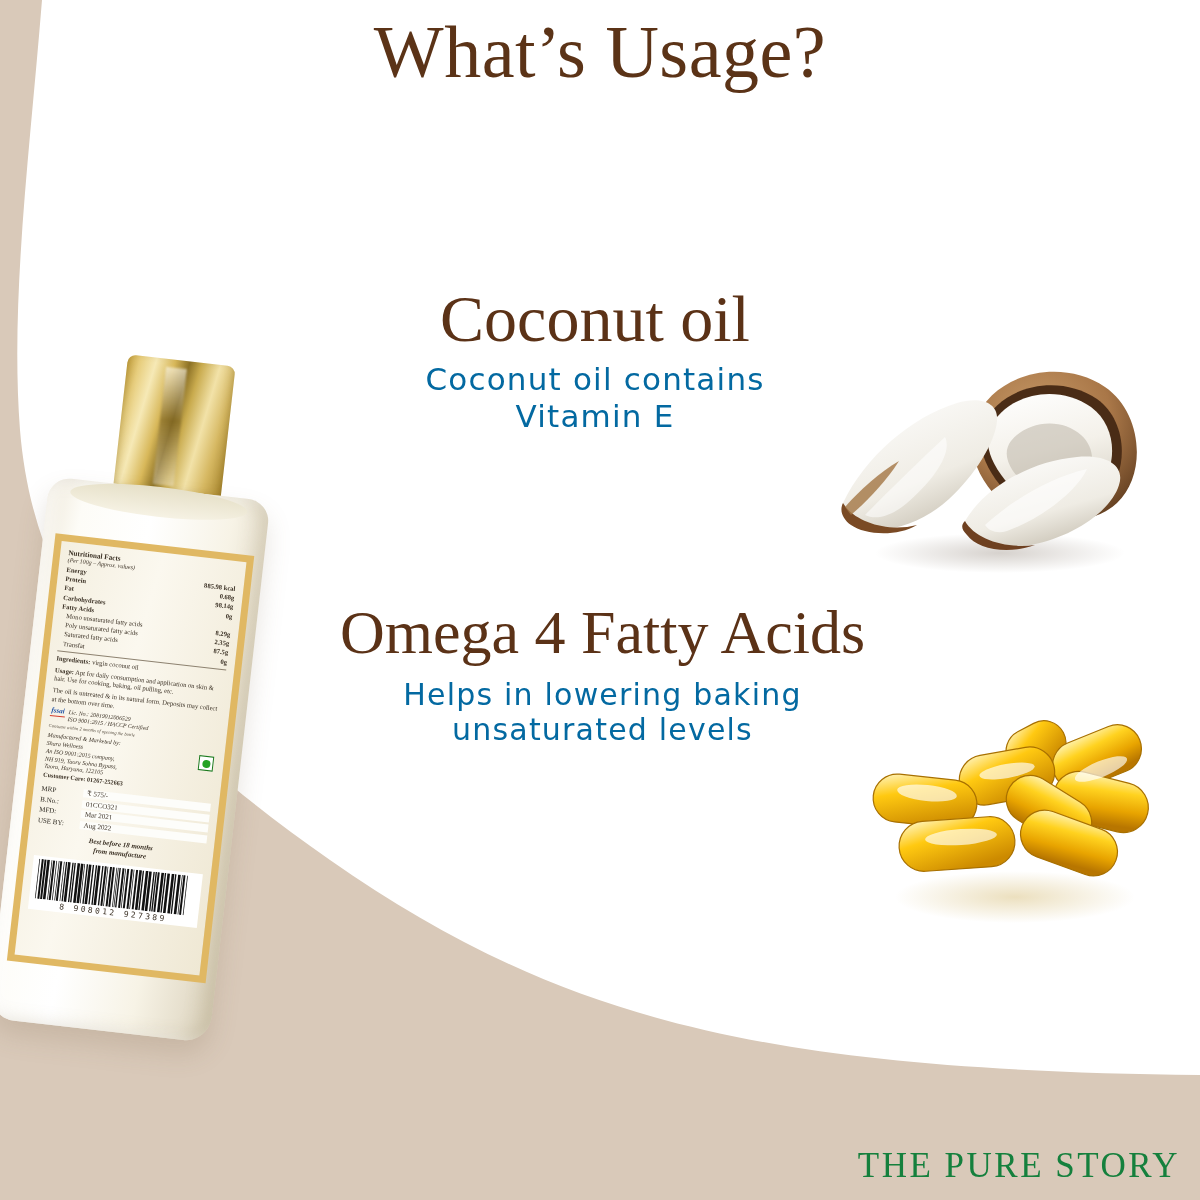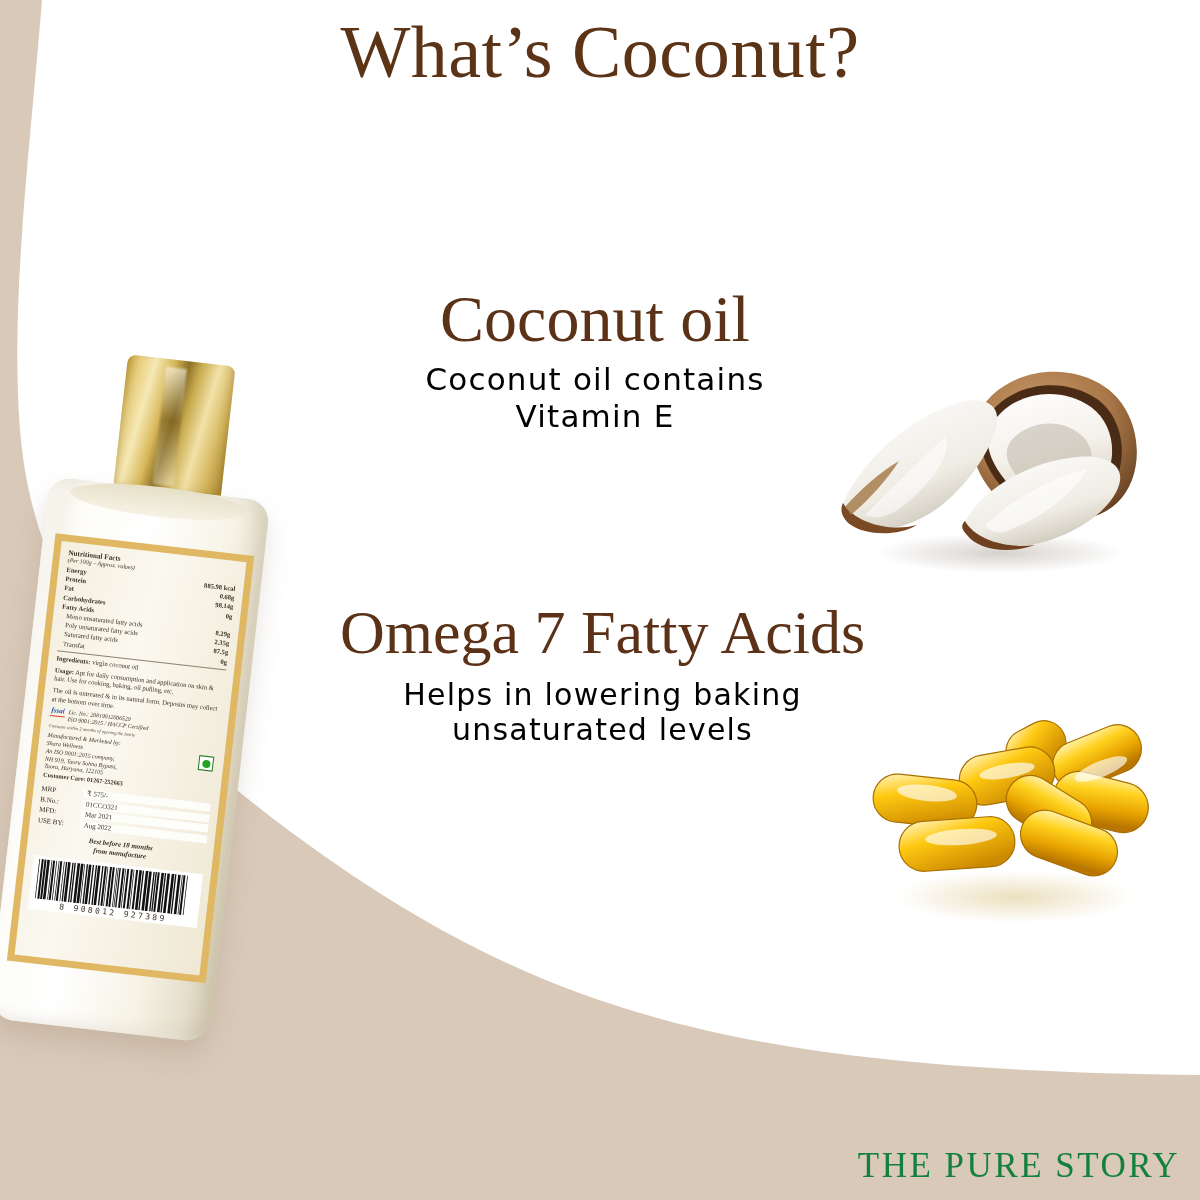--- a/index.html
+++ b/index.html
@@ -39,21 +39,21 @@
   }
   .section { position: absolute; text-align: center; }
   .section-heading {
     font-family: "Liberation Serif", "DejaVu Serif", serif;
     color: #5B3217;
     line-height: 1.05;
     white-space: nowrap;
   }
   .section-sub {
     font-family: "DejaVu Sans", "Liberation Sans", sans-serif;
-    color: #000000;
+    color: #0369a1;
     font-weight: 400;
     letter-spacing: 1.2px;
     line-height: 1.18;
   }
 
   #sec-coconut { left: 250px; top: 248px; width: 690px; margin-top: 36px; }
   #sec-coconut .section-heading { font-size: 66px; }
   #sec-coconut .section-sub { font-size: 31px; margin-top: 8px; }
 
   #sec-omega { left: 180px; top: 600px; width: 845px; }
@@ -181,21 +181,21 @@
 
 <div id="stage">
 
   <div class="bg-layer">
     <svg class="beige-shape" viewBox="0 0 1200 1200" preserveAspectRatio="none">
       <path d="M0,0 L42,0 C30,150 10,300 20,430 C34,600 130,720 330,860
                C560,1020 760,1070 1200,1075 L1200,1200 L0,1200 Z" fill="#D9C9B9"></path>
     </svg>
   </div>
 
-  <div class="page-title">What’s Coconut?</div>
+  <div class="page-title">What’s Usage?</div>
 
   <div class="section" id="sec-coconut">
     <div class="section-heading">Coconut oil</div>
     <div class="section-sub">
       <div>Coconut oil contains</div>
       <div>Vitamin E</div>
     </div>
   </div>
 
   <svg id="coconut" viewBox="0 0 330 260">
@@ -237,21 +237,21 @@
     <path d="M20,182 C34,166 56,146 74,136 C60,158 42,176 26,190 Z" fill="#a27544" opacity="0.8"></path>
     <path d="M40,190 C62,168 94,136 120,112 C128,128 108,156 82,178 C68,190 52,196 40,190 Z" fill="#ffffff" opacity="0.55"></path>
 
     <path d="M140,196 C160,162 206,136 252,132 C284,129 300,142 294,160
              C286,186 248,212 206,220 C172,226 146,216 140,196 Z" fill="url(#fleshG2)"></path>
     <path d="M140,196 C150,214 180,224 210,220 C182,230 152,224 142,210 C136,204 136,200 140,196 Z" fill="#6e4020"></path>
     <path d="M160,200 C186,176 226,152 262,144 C252,166 216,194 182,206 C172,209 164,206 160,200 Z" fill="#ffffff" opacity="0.6"></path>
   </svg>
 
   <div class="section" id="sec-omega">
-    <div class="section-heading">Omega 7 Fatty Acids</div>
+    <div class="section-heading">Omega 4 Fatty Acids</div>
     <div class="section-sub">
       <div>Helps in lowering baking</div>
       <div>unsaturated levels</div>
     </div>
   </div>
 
   <svg id="capsules" viewBox="0 0 310 220">
     <defs>
       <linearGradient id="capA" x1="0" y1="0" x2="0.2" y2="1">
         <stop offset="0%" stop-color="#fff6bf"></stop>

